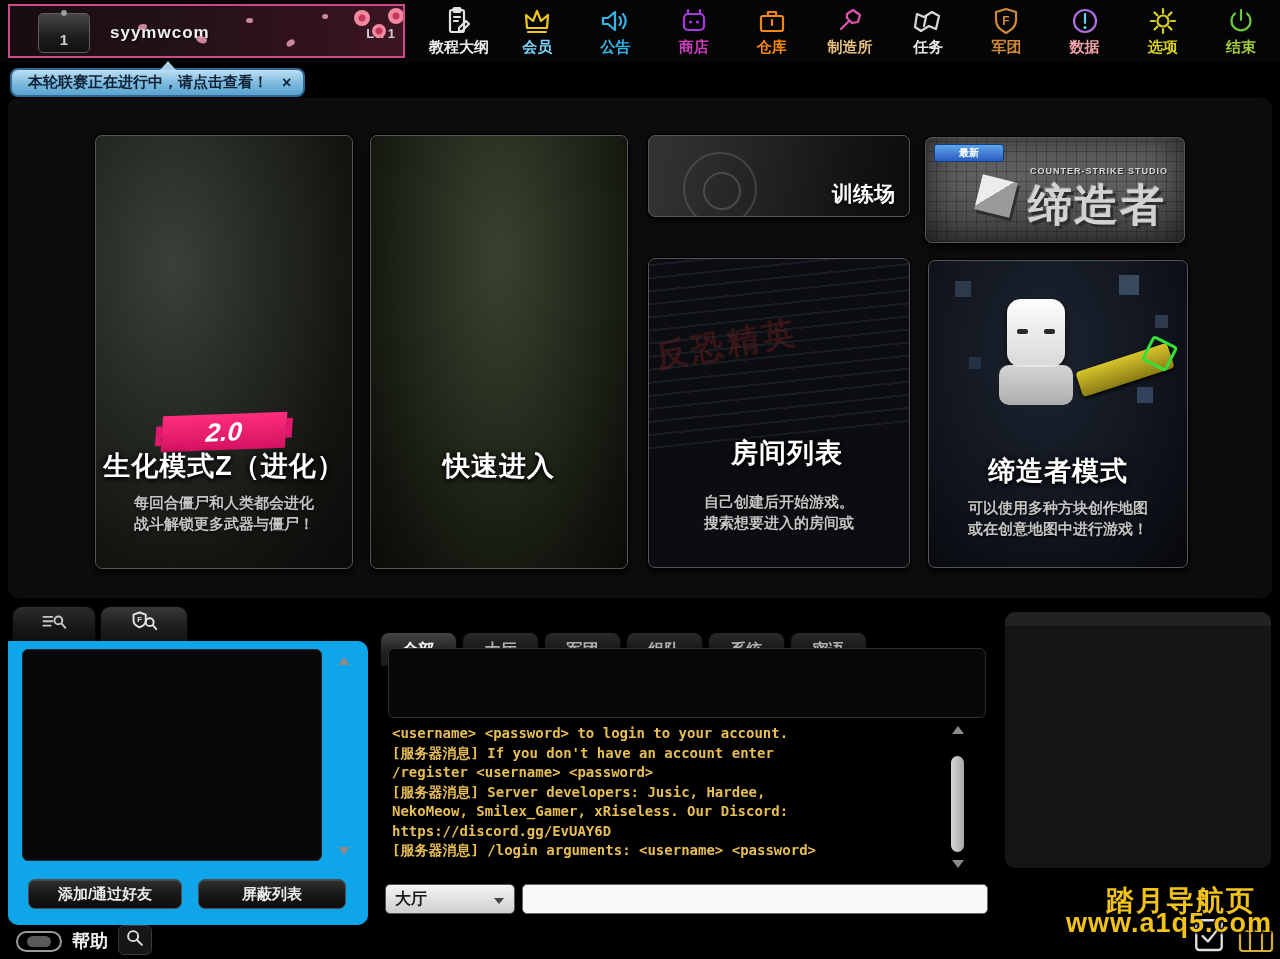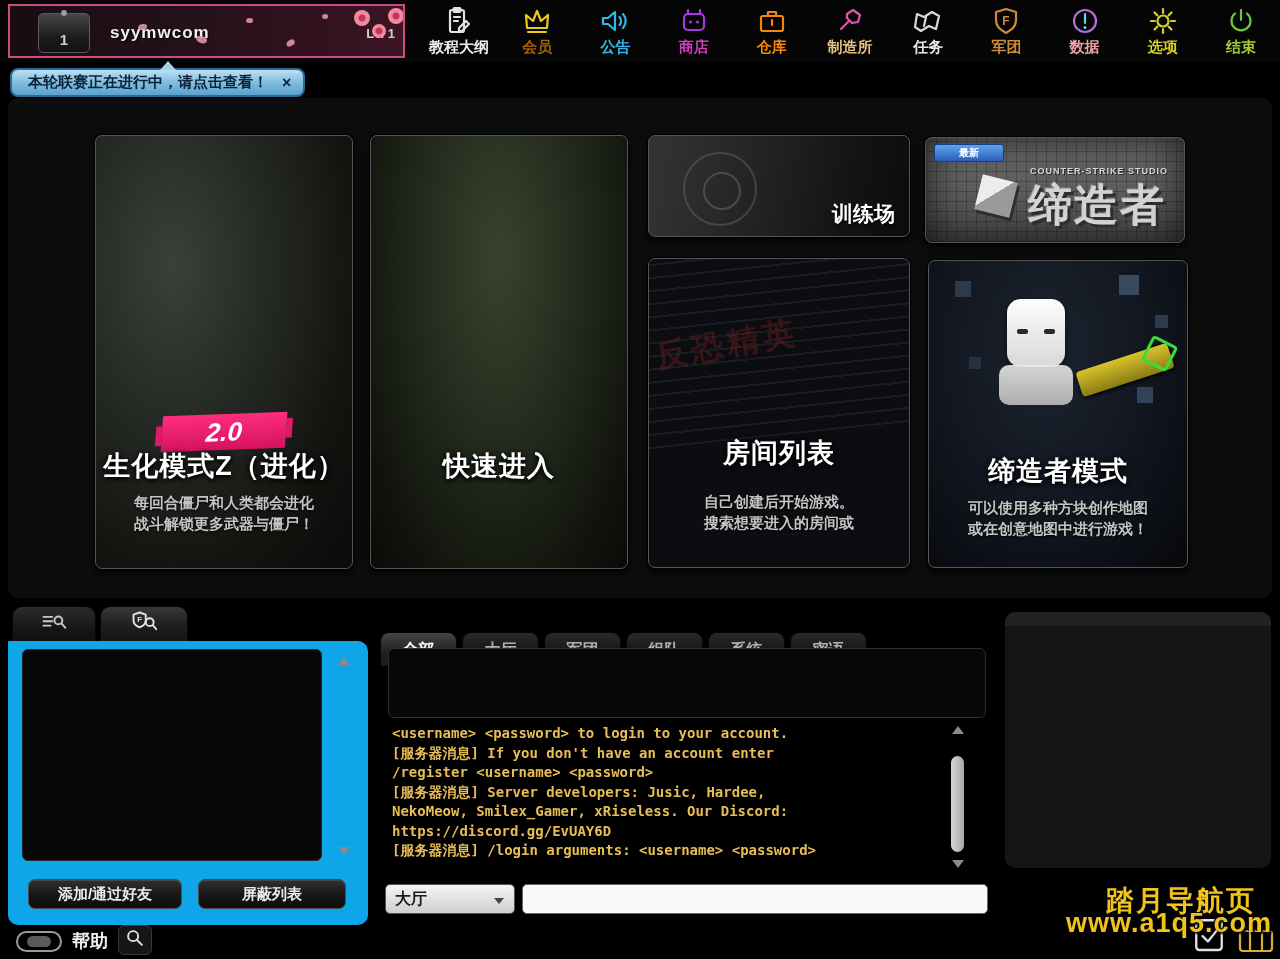--- a/index.html
+++ b/index.html
@@ -39,21 +39,21 @@
   .card { position:absolute; border:1px solid #565656; border-radius:7px; overflow:hidden; cursor:pointer;
           box-shadow:0 0 0 1px #000, 0 4px 10px rgba(0,0,0,.9); background:#101010; }
   .card-title { position:absolute; left:0; width:100%; text-align:center; color:#fff; font-size:27px; font-weight:bold;
                 text-shadow:0 2px 4px #000, 0 0 6px rgba(0,0,0,.8); letter-spacing:1px; }
   .card-desc { position:absolute; left:0; width:100%; text-align:center; color:#c4c4c4; font-size:15px; font-weight:bold;
                line-height:21px; text-shadow:0 1px 2px #000; }
   .c-bio   { left:87px;  top:37px;  width:258px; height:434px;
              background:radial-gradient(ellipse at 30% 30%, #3a403a 0%, #242823 40%, #141511 70%, #0a0a09 100%); }
   .c-quick { left:362px; top:37px;  width:258px; height:434px;
              background:radial-gradient(ellipse at 50% 28%, #39422f 0%, #232a1c 45%, #11140d 80%, #0a0b08 100%); }
-  .c-train { left:640px; top:37px;  width:262px; height:102px;
+  .c-train { left:640px; top:37px;  width:262px; height:82px;
              background:linear-gradient(100deg,#343434 0%, #222 45%, #141414 75%, #0c0c0c 100%); }
   .c-rooms { left:640px; top:160px; width:262px; height:310px; background:#0b0d11; }
   .c-studio{ left:917px; top:39px;  width:260px; height:106px; background:linear-gradient(#6e6e6e,#4a4a4a); }
   .c-creator{ left:920px; top:162px; width:260px; height:308px;
              background:radial-gradient(ellipse at 45% 30%, #1d2530 0%, #131822 45%, #0b0e14 80%, #07080b 100%); }
   .badge20 { position:absolute; left:50%; top:278px; transform:translateX(-50%) skewX(-6deg) rotate(-2deg);
              width:124px; height:36px; background:linear-gradient(#ff2d7e,#d41261); color:#fff; font-size:26px; font-weight:bold;
              font-style:italic; text-align:center; line-height:36px; box-shadow:-14px 2px 0 -8px #e0196c, 14px -2px 0 -8px #e0196c; }
   .train-label { position:absolute; right:14px; bottom:8px; color:#fff; font-size:21px; font-weight:bold; text-shadow:0 2px 3px #000; }
   .target-ring { position:absolute; left:34px; top:16px; width:74px; height:74px; border:2px solid #6a6a6a; border-radius:50%; opacity:.45; }
@@ -167,21 +167,21 @@
         </span>
         <span class="nav-label" style="color: rgb(237, 237, 237);">教程大纲</span>
       </div>
       <div class="nav-item">
         <span class="nav-icon" style="color: rgb(240, 200, 24);">
           <svg viewBox="0 0 32 32">
               <path d="M6 23 L5 10 L12 16 L16 6 L20 16 L27 10 L26 23 Z"></path>
               <path d="M7 27h18"></path>
             </svg>
         </span>
-        <span class="nav-label" style="color: #a16207;">会员</span>
+        <span class="nav-label" style="color: #7dd3fc;">会员</span>
       </div>
       <div class="nav-item">
         <span class="nav-icon" style="color: rgb(53, 182, 232);">
           <svg viewBox="0 0 32 32">
               <path d="M4 13v6h5l7 6V7l-7 6H4z"></path>
               <path d="M20.5 12a6 6 0 0 1 0 8"></path>
               <path d="M24 9a10.5 10.5 0 0 1 0 14"></path>
             </svg>
         </span>
         <span class="nav-label" style="color: rgb(53, 182, 232);">公告</span>
@@ -287,21 +287,21 @@
     </div>
 
     <div class="card c-train">
       <div class="target-ring"></div>
       <div class="train-label">训练场</div>
     </div>
 
     <div class="card c-rooms">
       <div class="rooms-lines"></div>
       <div class="rooms-wm">反恐精英</div>
-      <div class="card-title" style="top:176px;">房间列表</div>
+      <div class="card-title" style="top:176px;margin-left:8px;">房间列表</div>
       <div class="card-desc" style="top:232px;">
         <div>自己创建后开始游戏。</div>
         <div>搜索想要进入的房间或</div>
       </div>
     </div>
 
     <div class="card c-studio">
       <div class="studio-grid"></div>
       <div class="studio-cube"></div>
       <div class="studio-badge">最新</div>

